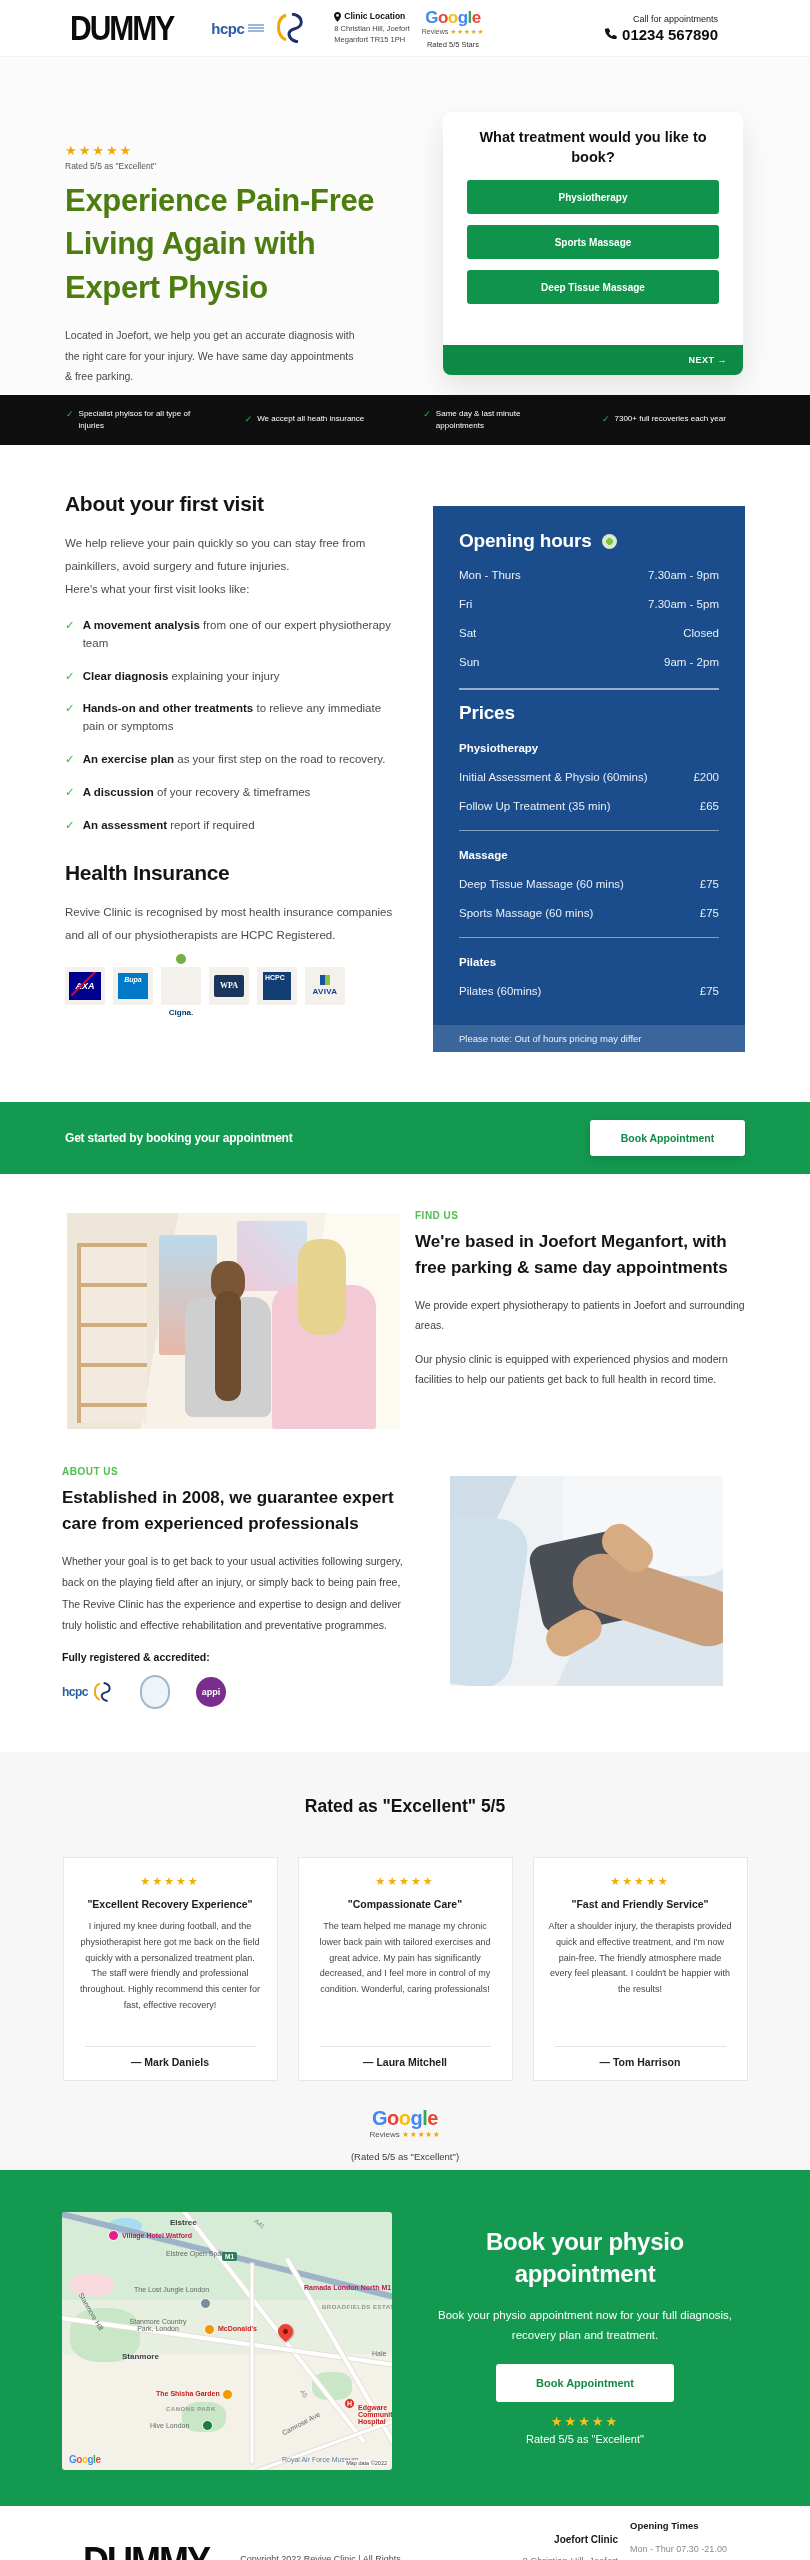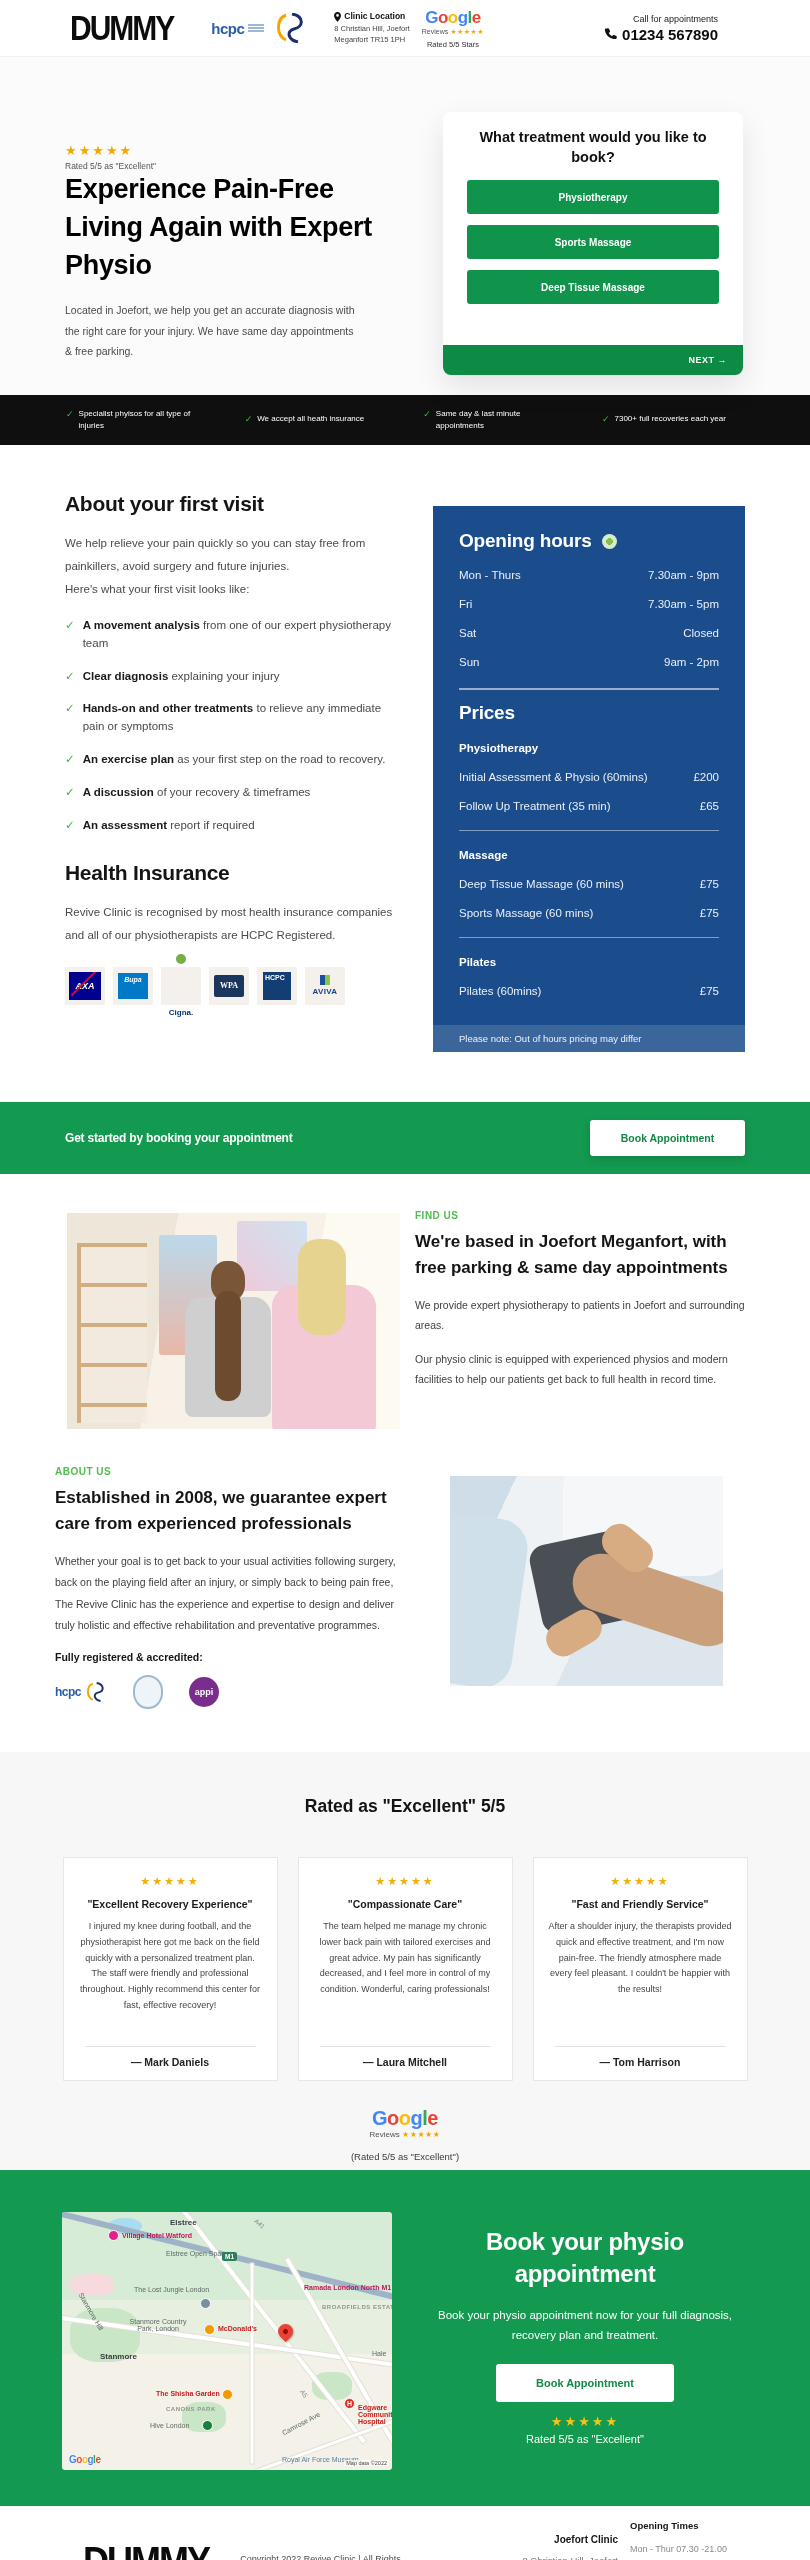--- a/index.html
+++ b/index.html
@@ -26,21 +26,21 @@
   .grated { font-size:7.5px; color:#333; margin-top:4px; }
   .hdr-call { margin-left:auto; text-align:right; }
   .call-label { font-size:9px; color:#222; }
   .call-phone { display:flex; align-items:center; gap:5px; font-size:15px; font-weight:800; color:#0c0c0c; margin-top:2px; }
 
   
   .hero { background:#fbfbfb; height:338px; display:flex; padding:0 67px 0 65px; }
   .hero-left { width:312px; margin-top:86px; }
   .hero-stars { color:#F2A702; font-size:13px; letter-spacing:2px; }
   .hero-rated { font-size:8.5px; color:#555; margin-top:3px; }
-  .hero-title { font-size:27px; font-weight:800; line-height:1.4; color:#000000; margin-top:0; letter-spacing:-.3px; }
+  .hero-title { font-size:31px; font-weight:800; line-height:1.4; color:#4d7c0f; margin-top:8px; letter-spacing:-.3px; }
   .hero-desc { font-size:10.5px; color:#4a4a4a; line-height:1.95; margin-top:16px; width:295px; }
   .booking-card { margin-left:auto; margin-top:55px; width:300px; height:263px; background:#fff; border-radius:8px; box-shadow:0 12px 30px rgba(0,0,0,.10); display:flex; flex-direction:column; overflow:hidden; }
   .bc-inner { padding:16px 24px 0; display:flex; flex-direction:column; flex:1; }
   .bc-title { text-align:center; font-size:14.5px; font-weight:800; line-height:1.35; color:#111; margin-bottom:13px; }
   .treat-btn { display:block; width:100%; height:34px; margin-bottom:11px; background:#10934A; color:#fff; border:none; border-radius:3px; font-size:10px; font-weight:700; font-family:inherit; cursor:pointer; }
   .bc-next { margin-top:auto; height:30px; background:#0D8A44; color:#fff; display:flex; align-items:center; justify-content:flex-end; padding:0 16px; font-size:9px; font-weight:700; letter-spacing:.5px; cursor:pointer; }
 
   
   .features { height:50px; background:#0f0f0f; display:flex; align-items:center; justify-content:space-between; padding:0 66px; }
   .feat { display:flex; gap:5px; color:#fff; font-size:8px; line-height:1.5; width:142px; }
@@ -101,21 +101,21 @@
   .p1-headB { width:40px; height:48px; margin-left:30px; background:#e9d8a6; border-radius:45%; }
   .p1-hairB { position:absolute; left:26px; top:-4px; width:48px; height:96px; background:#e6d390; border-radius:20px; }
   .p1-bodyB { margin-top:-6px; width:104px; height:150px; background:#f2c9d4; border-radius:22px 22px 10px 10px; }
   .fu-text { position:absolute; left:415px; top:36px; width:335px; }
   .tag { color:#4FBD4F; font-size:10px; font-weight:700; letter-spacing:.5px; }
   .fu-title { font-size:17px; font-weight:800; color:#141414; line-height:1.55; margin-top:8px; }
   .fu-p { font-size:10.5px; color:#3f3f3f; line-height:1.95; margin-top:13px; }
 
   
   .about { position:relative; height:310px; background:#fff; }
-  .ab-text { position:absolute; left:55px; top:24px; width:350px; }
+  .ab-text { position:absolute; left:62px; top:24px; width:350px; }
   .ab-p { font-size:10.5px; color:#3f3f3f; line-height:2.05; margin-top:13px; }
   .ab-accred { font-size:10.5px; font-weight:800; color:#141414; margin-top:14px; }
   .accred-row { display:flex; align-items:center; gap:26px; margin-top:12px; }
   .acc-hcpc { display:flex; align-items:center; gap:4px; }
   .acc-badge { width:30px; height:34px; border-radius:50%/46%; border:2px solid #9fb9cf; background:#eef4f8; }
   .acc-appi { width:30px; height:30px; border-radius:50%; background:#7B2D8E; color:#fff; font-size:9px; font-weight:800; display:flex; align-items:center; justify-content:center; }
   .photo2 { position:absolute; left:450px; top:34px; width:273px; height:210px; background:linear-gradient(115deg,#cfdde8 0 18%,#eef2f5 18% 55%,#dde6ec 55%); overflow:hidden; }
   .p2-shirt { position:absolute; right:-10px; top:-20px; width:170px; height:120px; background:#f6f7f8; border-radius:30px; }
   .p2-shorts { position:absolute; left:85px; top:60px; width:110px; height:90px; background:#4a4f55; border-radius:16px; transform:rotate(-12deg); }
   .p2-leg { position:absolute; left:120px; top:95px; width:170px; height:58px; background:#caa07c; border-radius:30px; transform:rotate(18deg); }
@@ -506,21 +506,21 @@
     <span class="ml" style="left:104px; top:38px; text-align:center;">Elstree Open Space</span>
     <span class="m1badge" style="left:160px; top:40px;">M1</span>
     <span class="ml" style="left:72px; top:74px;">The Lost Jungle London</span>
     <span class="poi poi-gray" style="left:138px; top:86px;"></span>
     <span class="ml ml-pink" style="left:242px; top:72px; text-align:right;">Ramada London North M1</span>
     <span class="ml ml-caps" style="left:260px; top:92px;">BROADFIELDS ESTATE</span>
     <span class="ml" style="left:66px; top:106px; width:60px; white-space:normal; text-align:center;">Stanmore Country Park, London</span>
     <span class="poi poi-orange" style="left:142px; top:112px;"></span>
     <span class="ml ml-red" style="left:156px; top:113px;">McDonald's</span>
     <div class="pin"></div>
-    <span class="ml ml-town" style="left:38px; top:140px;">Stanmore</span>
+    <span class="ml ml-town" style="left:60px; top:140px;">Stanmore</span>
     <span class="ml" style="left:310px; top:138px;">Hale</span>
     <span class="ml" style="left:8px; top:96px; transform:rotate(60deg);">Stanmore Hill</span>
     <span class="ml ml-red" style="left:94px; top:178px;">The Shisha Garden</span>
     <span class="poi poi-orange" style="left:160px; top:177px;"></span>
     <span class="ml ml-caps" style="left:104px; top:194px;">CANONS PARK</span>
     <span class="poi poi-green" style="left:140px; top:208px;"></span>
     <span class="ml" style="left:88px; top:210px;">Hive London</span>
     <span class="ml" style="left:218px; top:208px; transform:rotate(-28deg);">Camrose Ave</span>
     <span class="poi poi-h" style="left:282px; top:186px;">H</span>
     <span class="ml ml-red" style="left:296px; top:192px; width:30px; white-space:normal;">Edgware Community Hospital</span>

